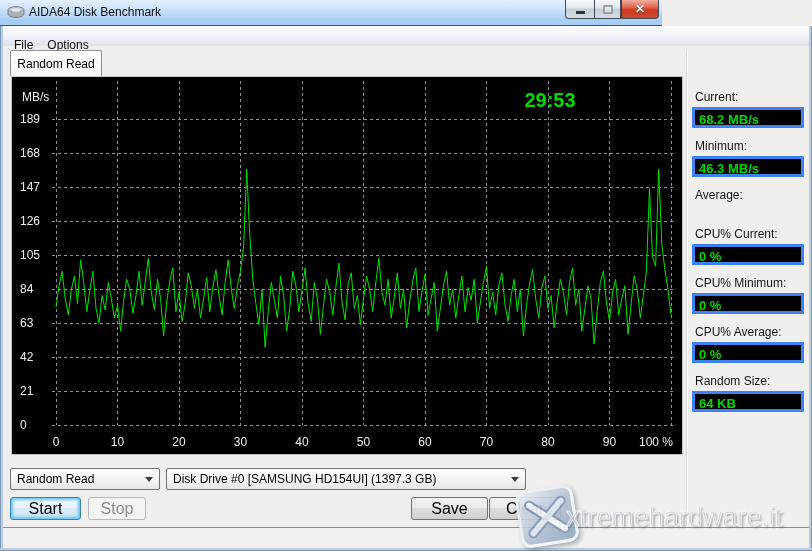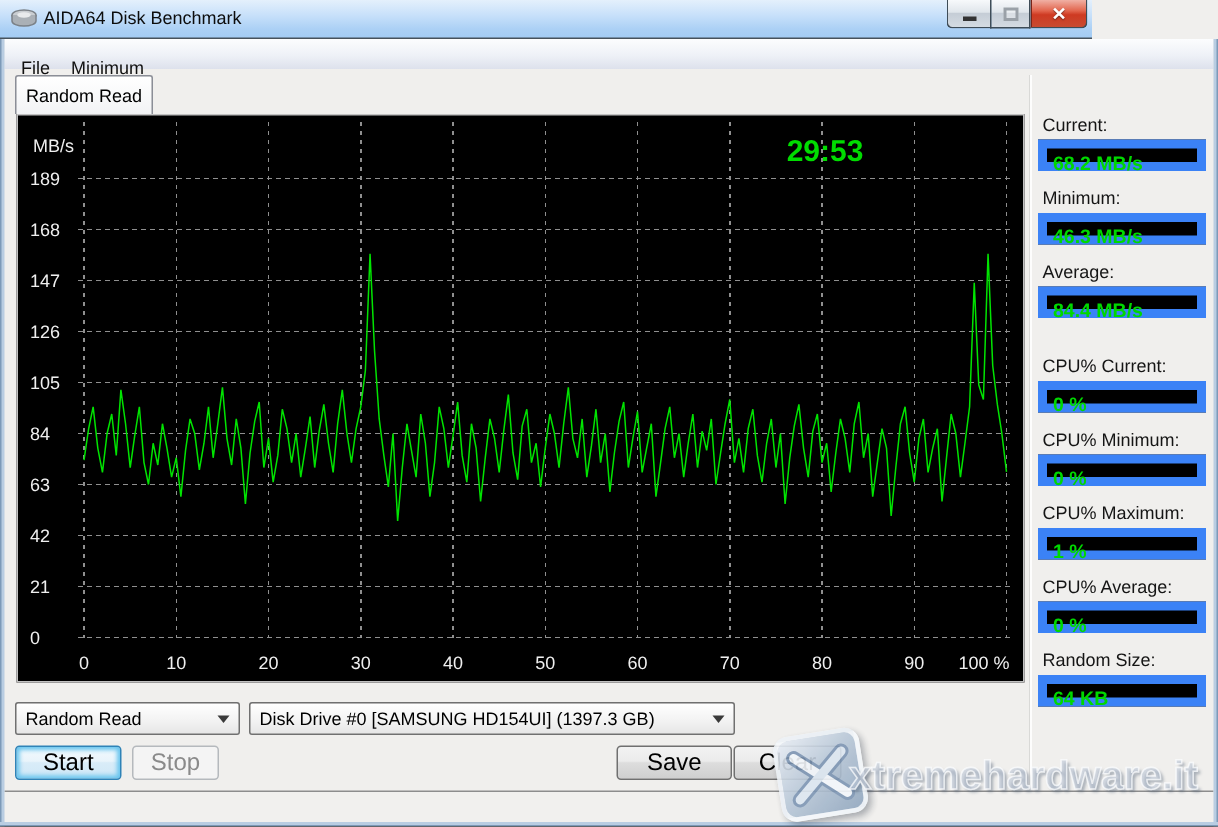--- a/index.html
+++ b/index.html
@@ -1,20 +1,20 @@
 <!DOCTYPE html>
 <html><head>
 <meta charset="utf-8">
 <style>
 *{box-sizing:border-box;margin:0;padding:0}
 body{margin:0;background:#3c3c3c;font-family:"Liberation Sans",sans-serif}
 .window{position:relative;width:812px;height:551px;background:#f0efed;overflow:hidden}
 
 
-.titlebar{position:absolute;left:0;top:0;width:728px;height:26px;
+.titlebar{position:absolute;left:0;top:0;width:662px;height:26px;
   background:linear-gradient(180deg,#e4f0fc 0%,#c7e0fa 40%,#abd0f5 75%,#a2cbf4 100%);
   box-shadow:inset 0 -1px 0 #46525c}
 .app-icon{position:absolute;left:7px;top:6px;width:18px;height:13px}
 .window-title{position:absolute;left:29px;top:5px;font-size:12px;color:#0d0d0d}
 .winbtns{position:absolute;right:3px;top:0;display:flex}
 .winbtn{height:19px;border:1px solid #3e4c57;border-top:none;display:flex;align-items:center;justify-content:center}
 .winbtn.min{width:29px;border-radius:0 0 0 4px;border-right:none;
   background:linear-gradient(180deg,#f7f9fb,#e0e6eb 45%,#c5cdd6 50%,#d4dbe2)}
 .winbtn.max{width:27px;background:linear-gradient(180deg,#f7f9fb,#e0e6eb 45%,#c5cdd6 50%,#d4dbe2)}
 .winbtn.close{width:38px;border-radius:0 0 4px 0;border-left:1px solid #7c2518;
@@ -36,35 +36,35 @@
   background:linear-gradient(180deg,#ffffff,#f2f3f5);z-index:2}
 .chart-panel{position:absolute;left:11px;top:76px;width:672px;height:379px;background:#000;border:1px solid #c2c2c2}
 .grid{stroke:#8f8f8f;stroke-width:1;stroke-dasharray:3 3;shape-rendering:crispEdges}
 .ticklbl{fill:#efefef;font-family:"Liberation Sans",sans-serif;font-size:12px}
 .timerlbl{fill:#00dc00;font-family:"Liberation Sans",sans-serif;font-size:20px;font-weight:bold}
 .series{fill:none;stroke:#00e400;stroke-width:1}
 
 
 .separator-v{position:absolute;left:686px;top:50px;width:2px;height:477px;
   background:linear-gradient(90deg,#d9d9d7 0,#d9d9d7 1px,#fdfdfd 1px,#fdfdfd 2px)}
-.stats{position:absolute;left:692px;top:76px;width:112px}
+.stats{position:absolute;left:692px;top:90px;width:112px}
 .stat-group{margin-bottom:11px}
 .stat-group.gap{margin-top:25px}
 .stat-label{font-size:12px;color:#151515;margin:0 0 3px 3px;white-space:nowrap}
-.stat-value{height:21px;background:#000;border:6px solid #3b82f6;color:#00d800;
+.stat-value{height:21px;background:#000;border:3px solid #3b82f6;color:#00d800;
   font-size:13px;font-weight:bold;line-height:19px;padding-left:4px;white-space:nowrap}
 
 
 .combo{position:absolute;height:22px;border:1px solid #707070;border-radius:2px;
   background:linear-gradient(180deg,#ffffff,#f2f2f2 60%,#e6e6e6);font-size:12px;color:#000;cursor:default}
 .combo .combo-text{position:absolute;left:6px;top:3px;white-space:nowrap;overflow:hidden;max-width:calc(100% - 24px)}
 .combo .arrow{position:absolute;right:6px;top:8px;width:0;height:0;
   border-left:4px solid transparent;border-right:4px solid transparent;border-top:5px solid #3a3a3a}
 #combo-benchmark{left:10px;top:468px;width:150px}
-#combo-drive{left:166px;top:468px;width:324px}
+#combo-drive{left:166px;top:468px;width:360px}
 .btn{position:absolute;height:23px;border:1px solid #707070;border-radius:3px;
   background:linear-gradient(180deg,#f2f2f2,#ebebeb 45%,#dddddd 50%,#cfcfcf);
   font-size:16px;color:#000;display:flex;align-items:center;justify-content:center;cursor:default}
 #btn-start{left:10px;top:497px;width:71px;border-color:#2f83b7;
   box-shadow:inset 0 0 3px 2px #69c5ee;
   background:linear-gradient(180deg,#f3f9fd,#e9f4fb 45%,#d9ecf8 50%,#cfe8f7)}
 #btn-stop{left:88px;top:497px;width:58px;background:#f4f4f4;border-color:#b5b9bd;color:#8a8a8a}
 #btn-save{left:411px;top:497px;width:77px}
 #btn-clear{left:489px;top:497px;width:72px}
 
@@ -72,21 +72,21 @@
 .statusbar{position:absolute;left:3px;top:527px;width:806px;height:21px;background:#f1f0ee;border-top:1px solid #8d8d8d}
 .border-left{position:absolute;left:0;top:26px;width:3px;height:525px;background:#b9cde2;box-shadow:inset 1px 0 0 #7d9ab8}
 .border-right{position:absolute;right:0;top:26px;width:3px;height:525px;background:#b9cde2;box-shadow:inset -1px 0 0 #7d9ab8}
 .border-bottom{position:absolute;left:0;top:548px;width:812px;height:3px;background:#b9cde2;box-shadow:inset 0 -1px 0 #7d9ab8}
 
 
 .watermark-logo{position:absolute;left:518px;top:488px;width:58px;height:57px;transform:rotate(-9deg);
   border-radius:10px;border:3px solid rgba(248,250,253,.85);
   background:linear-gradient(140deg,#e9eef5 0%,#b9c8d8 45%,#8fa5bd 100%);
   box-shadow:2px 3px 5px rgba(40,50,65,.4);opacity:.9;z-index:5}
-.watermark-text{position:absolute;left:566px;top:502px;font-size:27px;font-weight:bold;white-space:nowrap;
+.watermark-text{position:absolute;left:566px;top:502px;font-size:27px;font-weight:normal;white-space:nowrap;
   color:rgba(185,197,214,.55);-webkit-text-stroke:1px rgba(252,253,255,.75);
   text-shadow:2px 2px 2px rgba(85,100,120,.45);z-index:5}
 </style>
 </head>
 <body>
 
 <div class="window">
 
   <div class="titlebar">
     <svg class="app-icon" viewBox="0 0 18 13">
@@ -103,21 +103,21 @@
           <span class="max-glyph"></span>
         </div>
       <div class="winbtn close">
           <span class="close-glyph">✕</span>
         </div>
     </div>
   </div>
 
   <div class="menubar">
     <span class="menu-item">File</span>
-    <span class="menu-item">Minimum</span>
+    <span class="menu-item">Options</span>
   </div>
 
   <div class="tab">Random Read</div>
   <div class="chart-panel">
     <svg id="benchmark-chart" width="670" height="377" viewBox="0 0 670 377">
         <line class="grid" x1="44" y1="4" x2="44" y2="348"></line>
         <text class="ticklbl" x="44" y="369" text-anchor="middle">0</text>
         <line class="grid" x1="105.5" y1="4" x2="105.5" y2="348"></line>
         <text class="ticklbl" x="105.5" y="369" text-anchor="middle">10</text>
         <line class="grid" x1="167" y1="4" x2="167" y2="348"></line>
@@ -170,33 +170,28 @@
     <div class="stat-group">
       <div class="stat-label">Current:</div>
       <div class="stat-value">68.2 MB/s</div>
     </div>
     <div class="stat-group">
       <div class="stat-label">Minimum:</div>
       <div class="stat-value">46.3 MB/s</div>
     </div>
     <div class="stat-group">
       <div class="stat-label">Average:</div>
-      <div class="stat-value">84.4 MB/s</div>
     </div>
     <div class="stat-group gap">
       <div class="stat-label">CPU% Current:</div>
       <div class="stat-value">0 %</div>
     </div>
     <div class="stat-group">
       <div class="stat-label">CPU% Minimum:</div>
       <div class="stat-value">0 %</div>
-    </div>
-    <div class="stat-group">
-      <div class="stat-label">CPU% Maximum:</div>
-      <div class="stat-value">1 %</div>
     </div>
     <div class="stat-group">
       <div class="stat-label">CPU% Average:</div>
       <div class="stat-value">0 %</div>
     </div>
     <div class="stat-group">
       <div class="stat-label">Random Size:</div>
       <div class="stat-value">64 KB</div>
     </div>
   </div>

